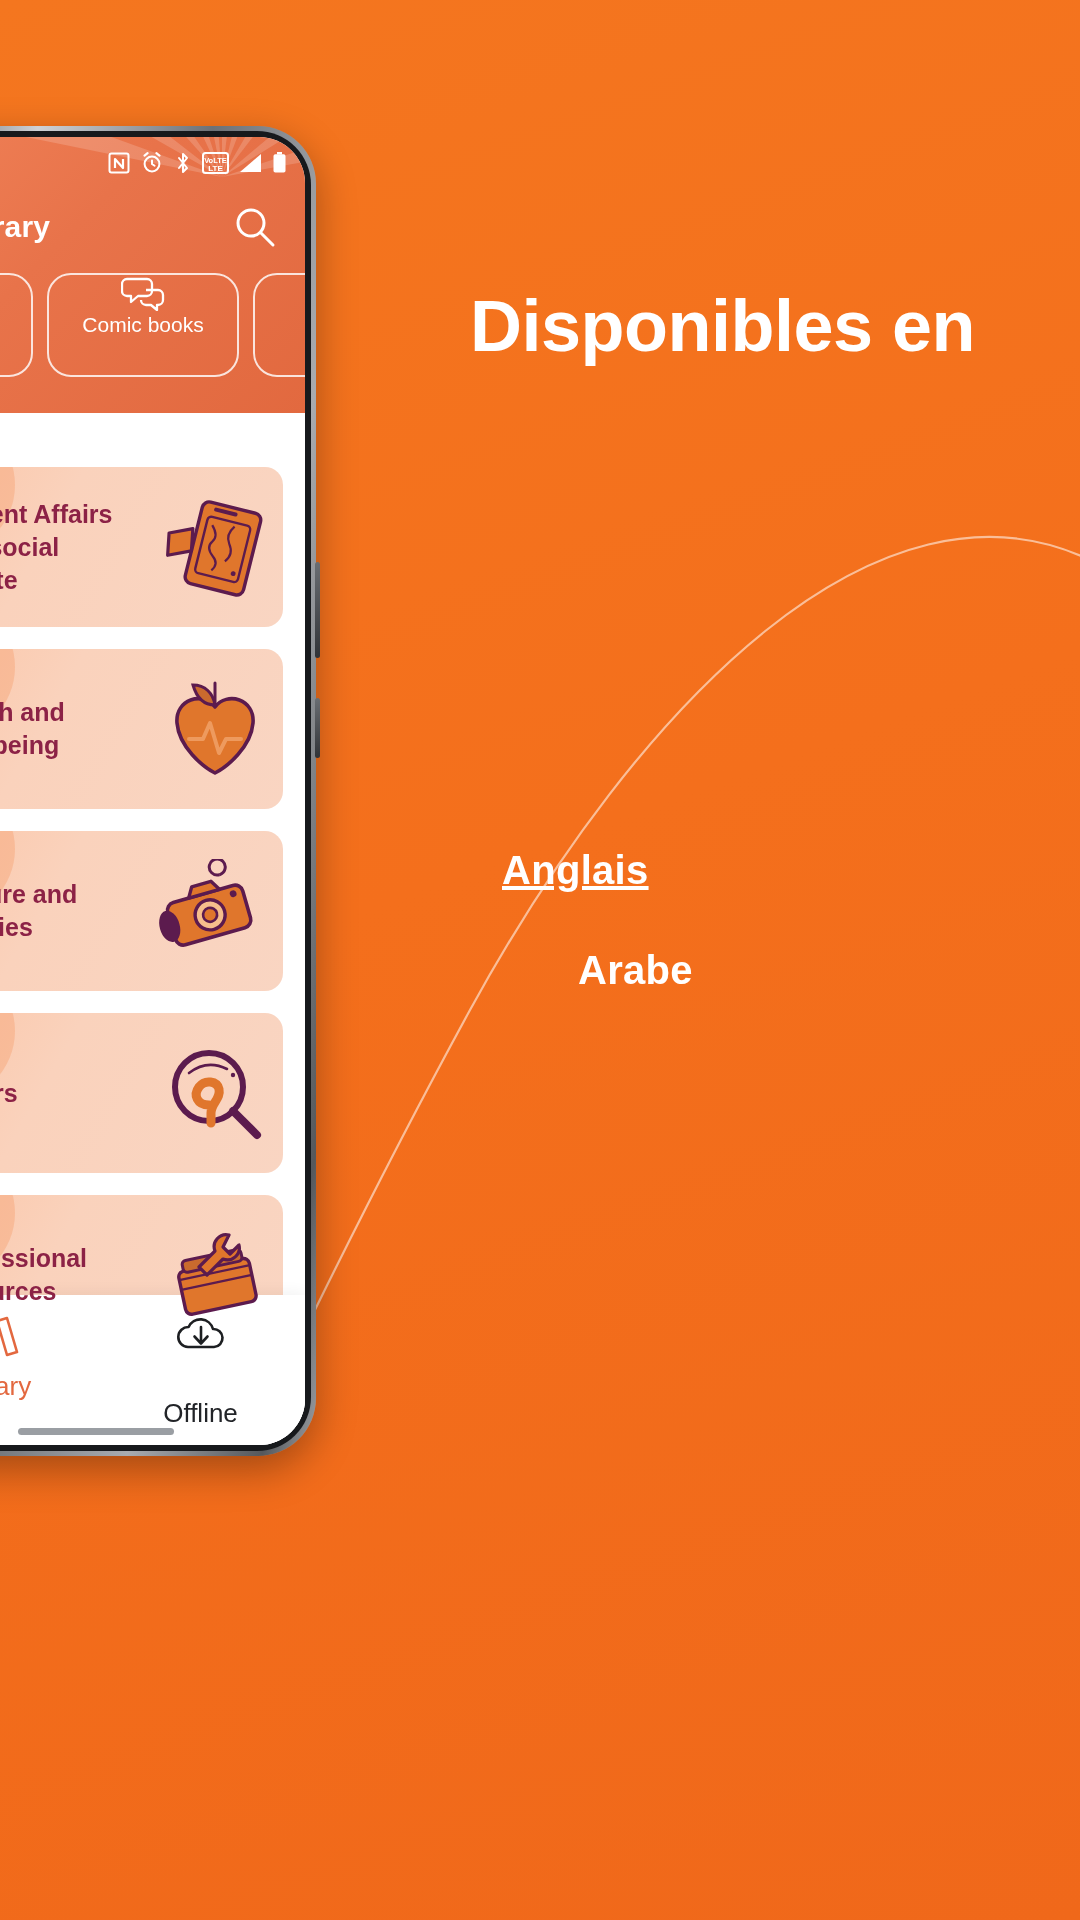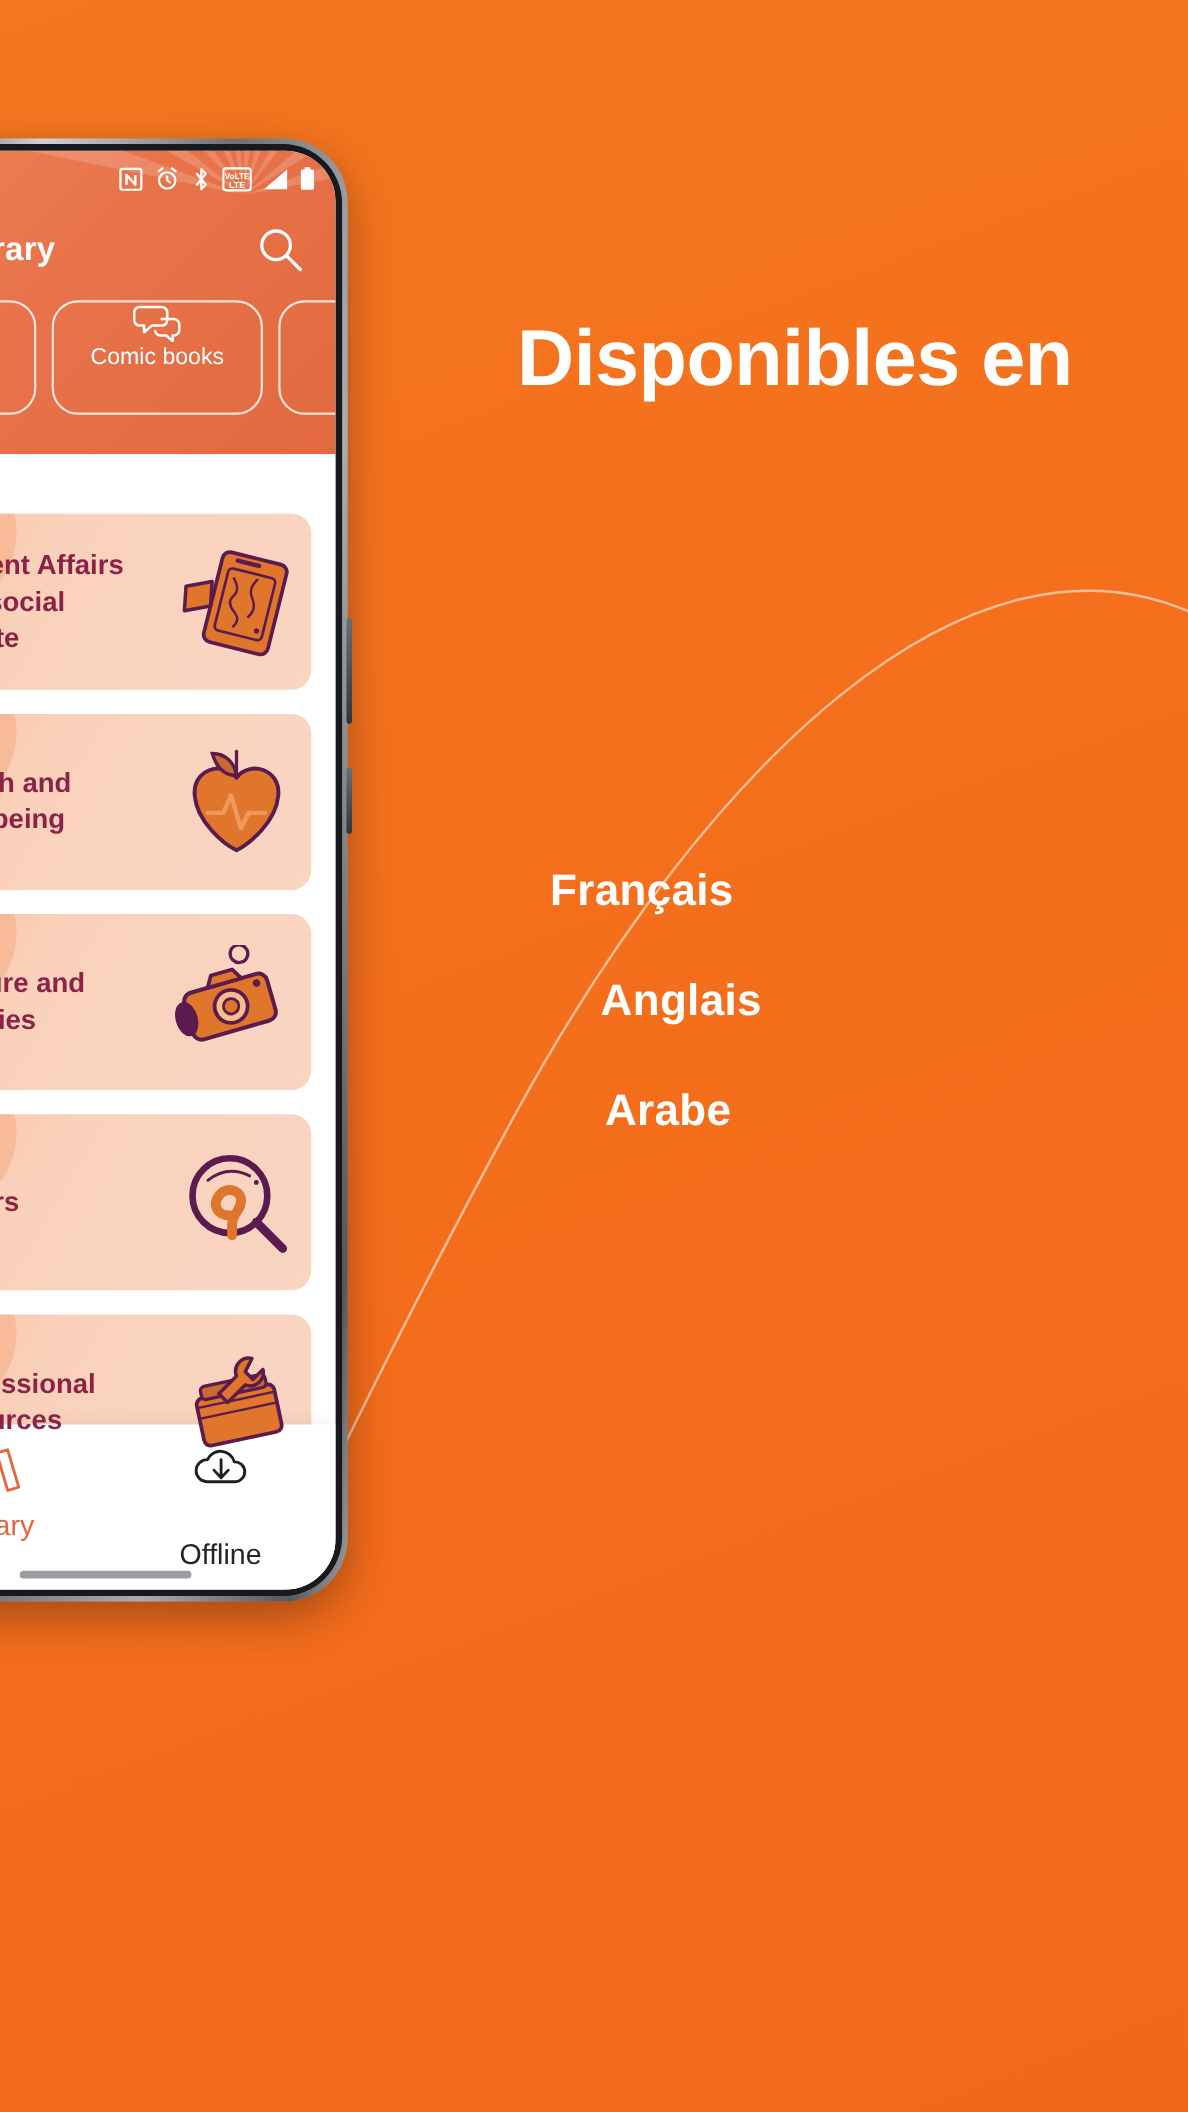--- a/index.html
+++ b/index.html
@@ -40,22 +40,22 @@
     left: 470px; top: 790px; width: 560px;
   }
   .lang {
     font-size: 40px;
     font-weight: bold;
     color: #ffffff;
     line-height: 1.0;
     letter-spacing: 0.3px;
   }
   .lang.l1 { margin-left: 30px; }
-  .lang.l2 { margin-left: 76px; margin-top: 60px; }
-  .lang.l3 { margin-left: 80px; margin-top: 60px; }
+  .lang.l2 { margin-left: 32px; margin-top: 60px; text-decoration: underline; }
+  .lang.l3 { margin-left: 108px; margin-top: 60px; }
 
   
   #phone {
     position: absolute;
     left: -124px;
     top: 126px;
     width: 440px;
     height: 1330px;
   }
   
@@ -236,21 +236,20 @@
   <svg id="bg-arc" viewBox="0 0 1080 1920" preserveAspectRatio="none">
     <path d="M 1090 560 C 880 460 640 700 470 1010 C 380 1175 330 1280 300 1340" fill="none" stroke="rgba(255,255,255,0.55)" stroke-width="2.2"></path>
   </svg>
 </div>
 
 <div id="promo">
   <div class="promo-line">Disponibles en</div>
 </div>
 
 <div id="langs">
-  <div class="lang l1">Français</div>
   <div class="lang l2">Anglais</div>
   <div class="lang l3">Arabe</div>
 </div>
 
 <div id="phone">
   <div id="phone-frame"></div>
   <div id="phone-bezel"></div>
   <div class="btn-side" id="btn-vol"></div>
   <div class="btn-side" id="btn-pwr"></div>
 

